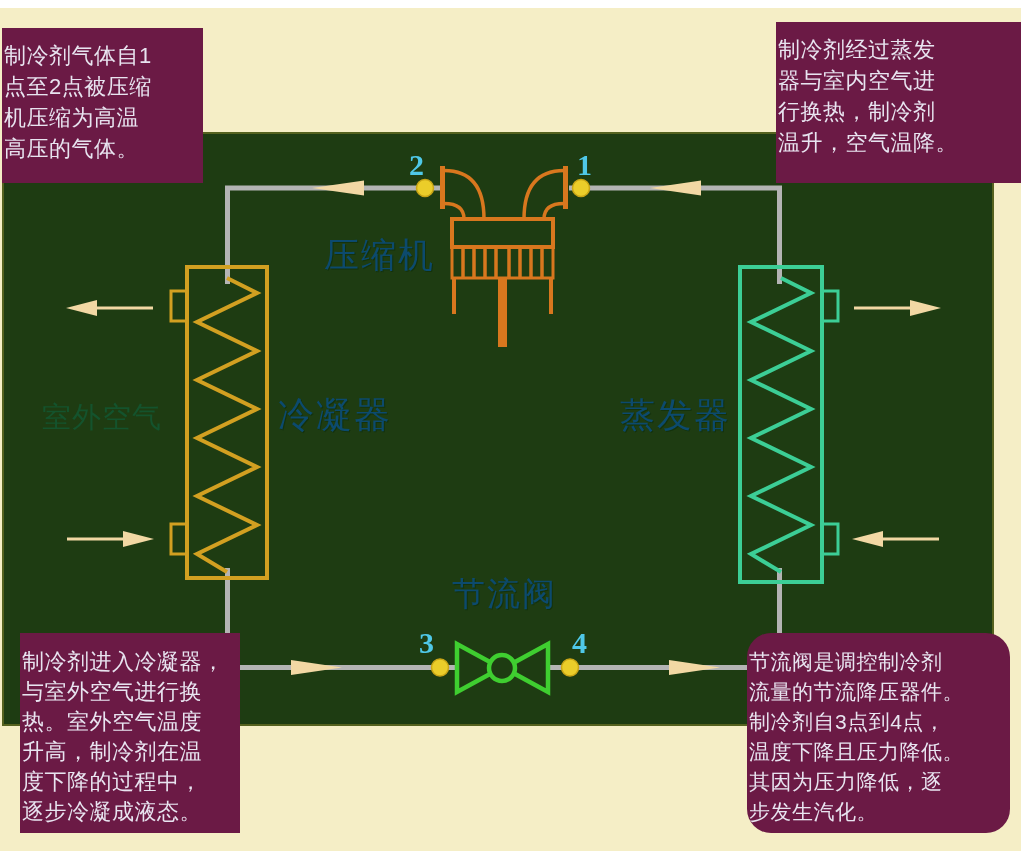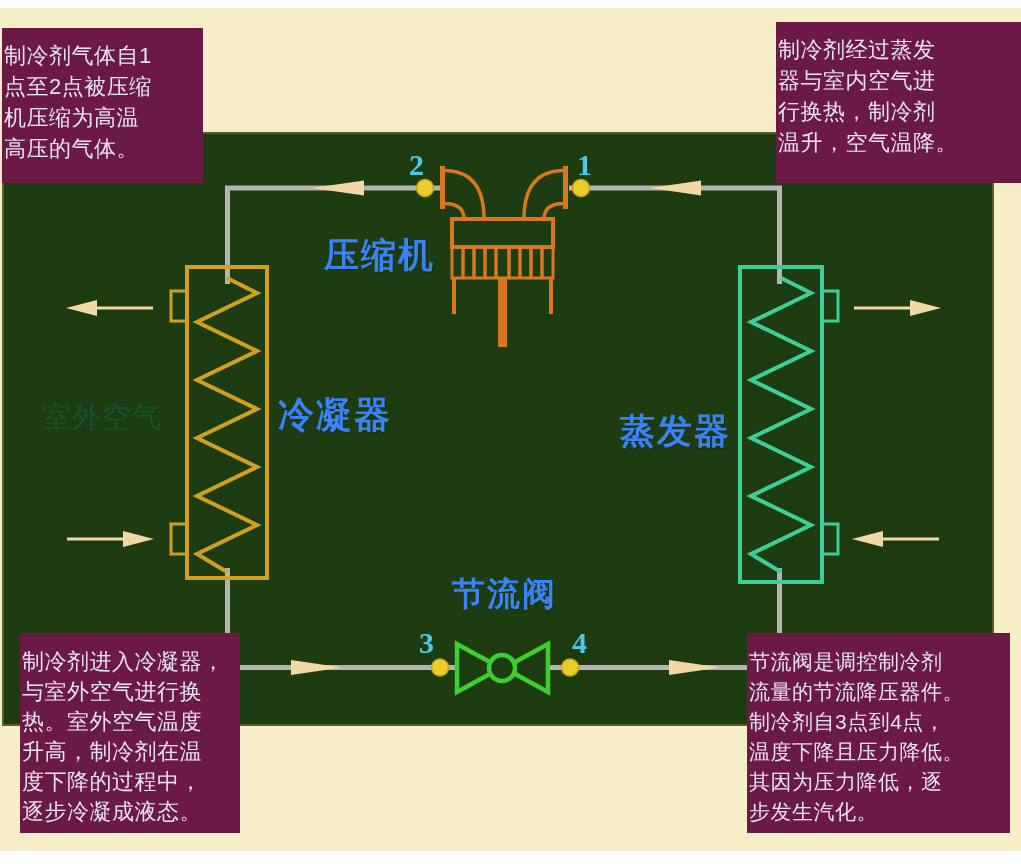--- a/index.html
+++ b/index.html
@@ -7,21 +7,21 @@
     position:relative;width:1021px;height:864px;overflow:hidden;
     background:#ffffff;
     font-family:"Liberation Sans", sans-serif;
   }
   #mat{
     position:absolute;left:0;top:8px;width:1021px;height:843px;
     background:#F5EEC6;
   }
   #board-svg{position:absolute;left:0;top:0;}
   .comp-label{
-    position:absolute;color:#3b82f6;font-size:35px;font-weight:bold;
+    position:absolute;color:#0c4a6e;font-size:35px;font-weight:normal;
     letter-spacing:2px;white-space:nowrap;text-shadow:1px 1px 0 #14320c;
   }
   .air-label{
     position:absolute;color:#14532d;font-size:29px;
     letter-spacing:1px;white-space:nowrap;
   }
   .pt-label{
     position:absolute;color:#4FC8E8;font-size:30px;font-weight:bold;
     font-family:"Liberation Serif", serif;
   }
@@ -127,21 +127,21 @@
     <g fill="#EBCD2A" stroke="#C9A516" stroke-width="1.5">
       <circle cx="425" cy="188" r="8.5"></circle>
       <circle cx="581" cy="188" r="8.5"></circle>
       <circle cx="440" cy="667.5" r="8.5"></circle>
       <circle cx="570" cy="667.5" r="8.5"></circle>
     </g>
   </svg>
 
   <div class="comp-label" style="left:324px;top:232px;">压缩机</div>
   <div class="comp-label" style="left:278px;top:391px;font-size:36px;">冷凝器</div>
-  <div class="comp-label" style="left:620px;top:392px;margin-top:16px;">蒸发器</div>
+  <div class="comp-label" style="left:620px;top:392px;">蒸发器</div>
   <div class="comp-label" style="left:452px;top:572px;font-size:33px;">节流阀</div>
 
   <div class="air-label" style="left:42px;top:398px;">室外空气</div>
 
   <div class="pt-label" style="left:577px;top:148px;">1</div>
   <div class="pt-label" style="left:409px;top:148px;">2</div>
   <div class="pt-label" style="left:419px;top:626px;">3</div>
   <div class="pt-label" style="left:572px;top:626px;">4</div>
 
   <div class="note" style="left:2px;top:28px;width:201px;height:155px;">制冷剂气体自1
@@ -154,20 +154,20 @@
 行换热，制冷剂
 温升，空气温降。</div>
 
   <div class="note small-lh" style="left:0px;top:633px;width:220px;height:200px;margin-left:20px;">制冷剂进入冷凝器，
 与室外空气进行换
 热。室外空气温度
 升高，制冷剂在温
 度下降的过程中，
 逐步冷凝成液态。</div>
 
-  <div class="note small-lh" style="left:747px;top:633px;width:263px;height:200px;font-size:21px;">节流阀是调控制冷剂
+  <div class="note small-lh" style="left:747px;top:633px;width:263px;height:200px;font-size:21px;border-radius:24px;">节流阀是调控制冷剂
 流量的节流降压器件。
 制冷剂自3点到4点，
 温度下降且压力降低。
 其因为压力降低，逐
 步发生汽化。</div>
 
 </div>
 
 </body></html>

